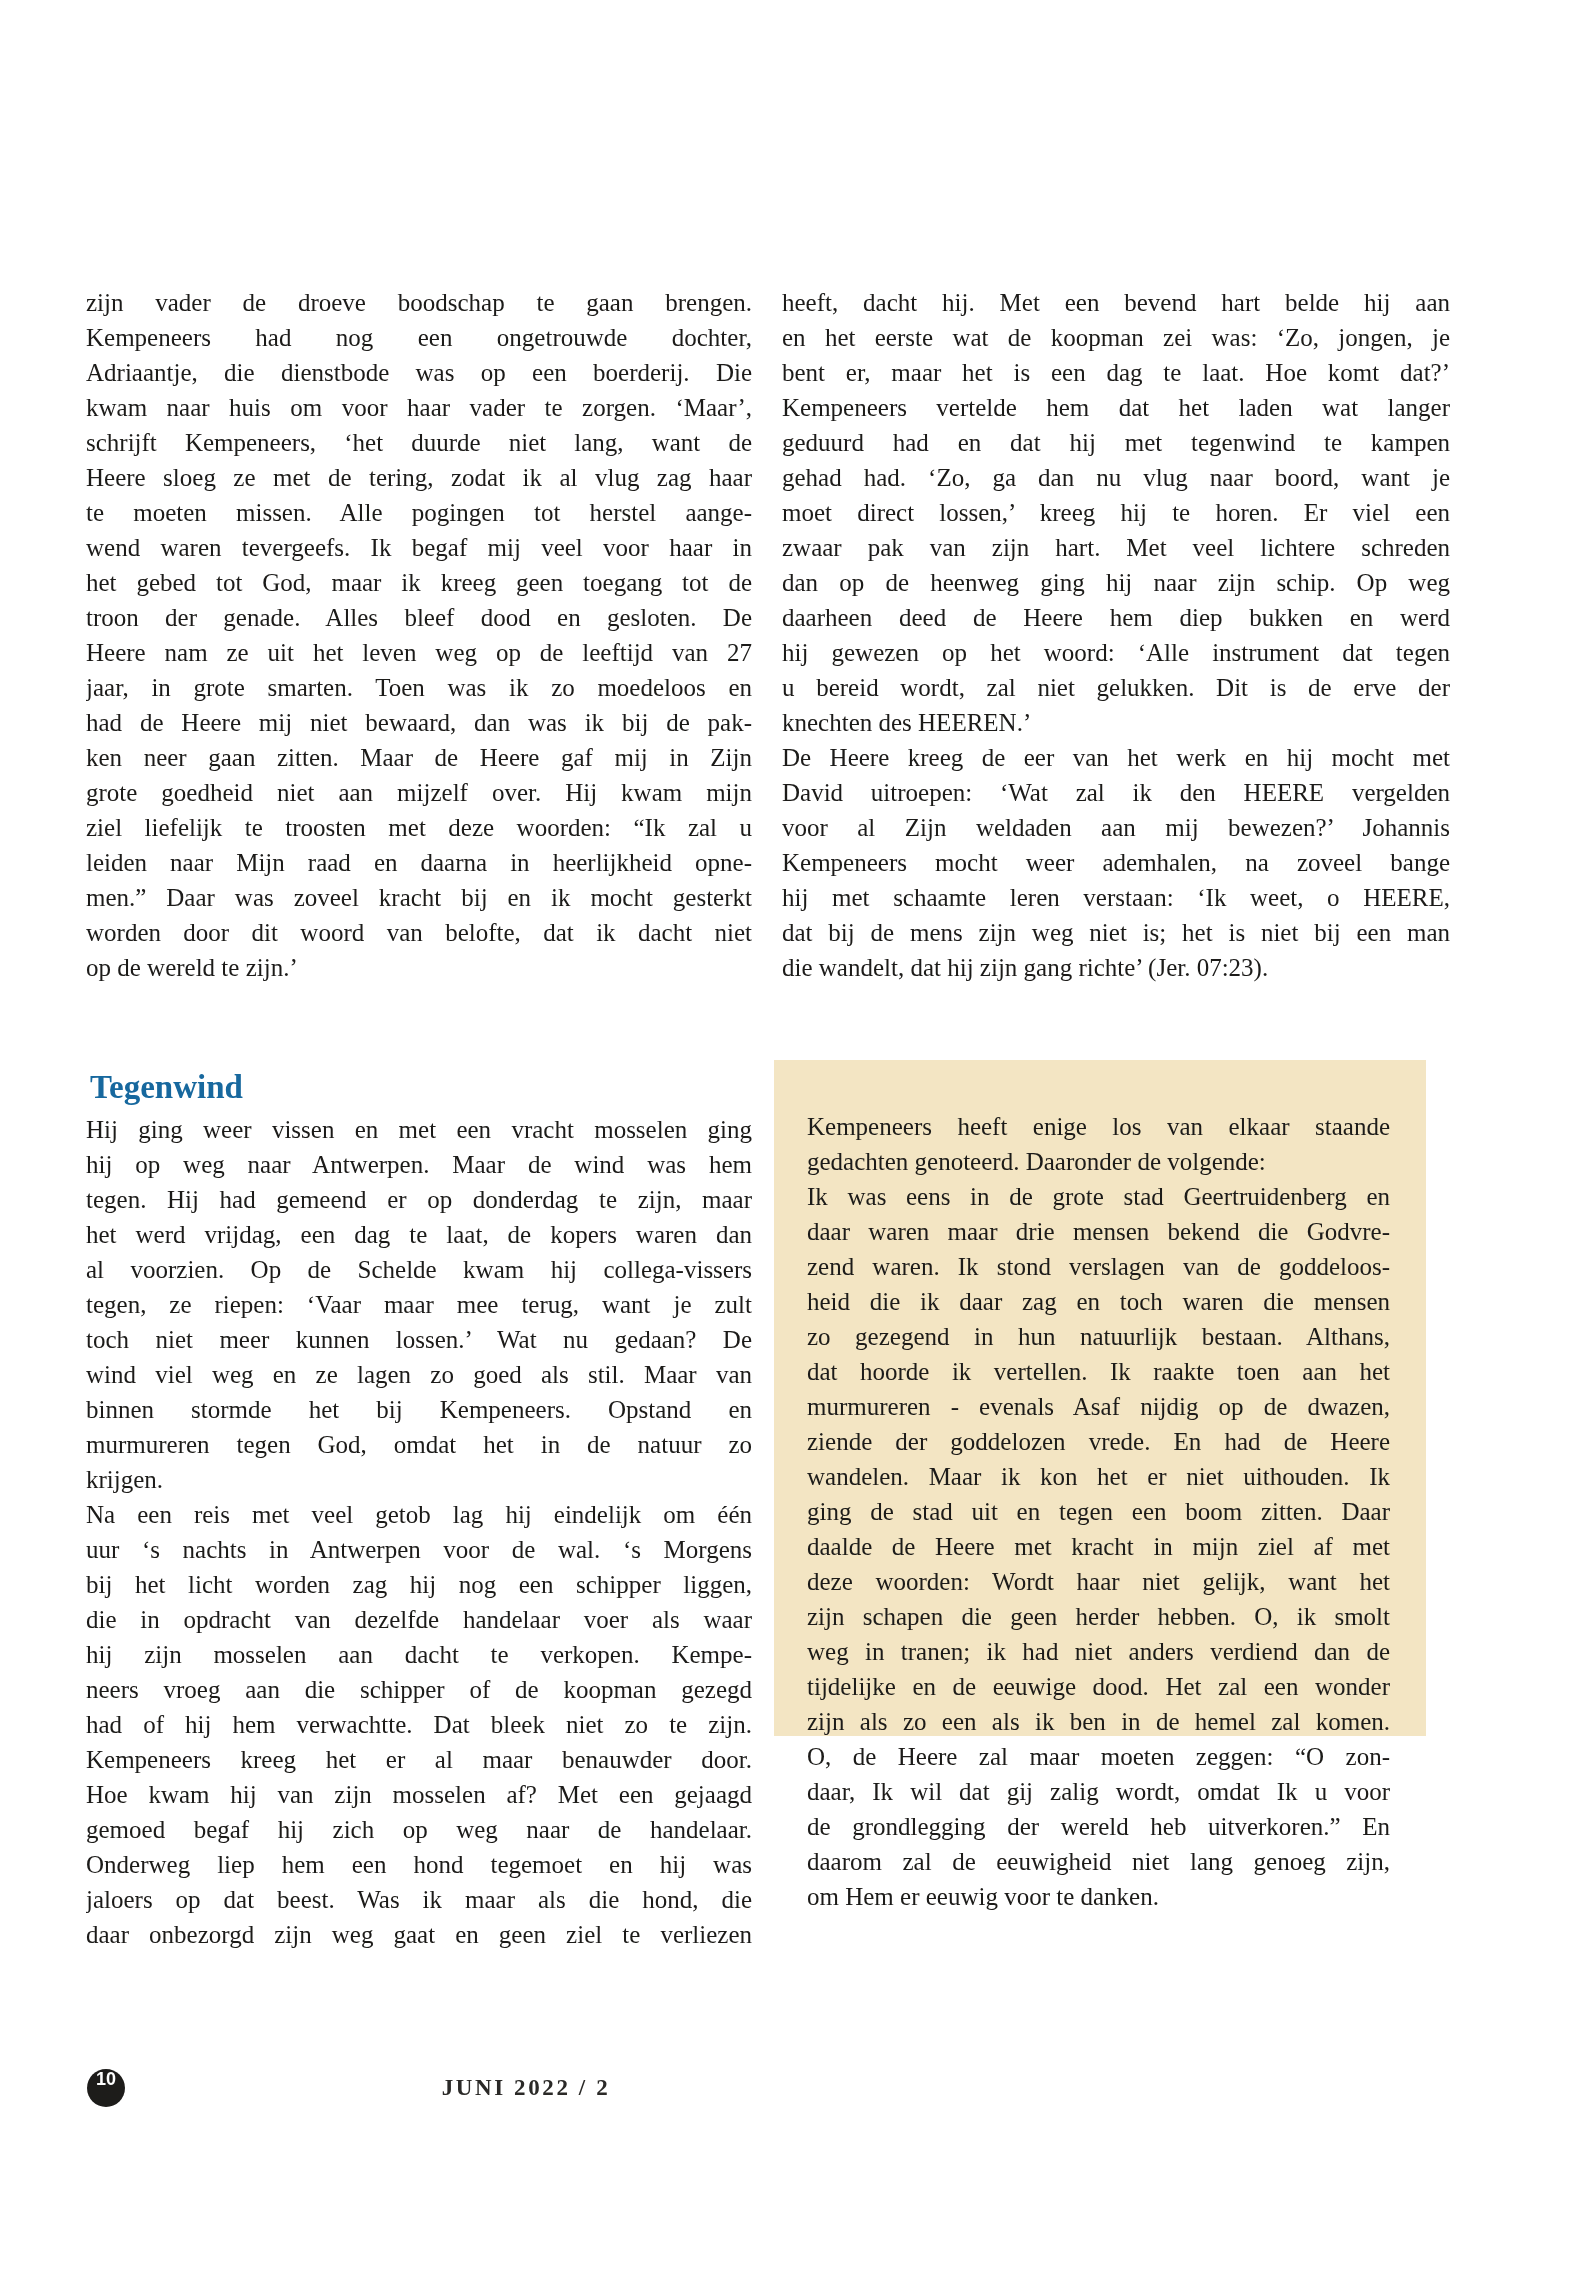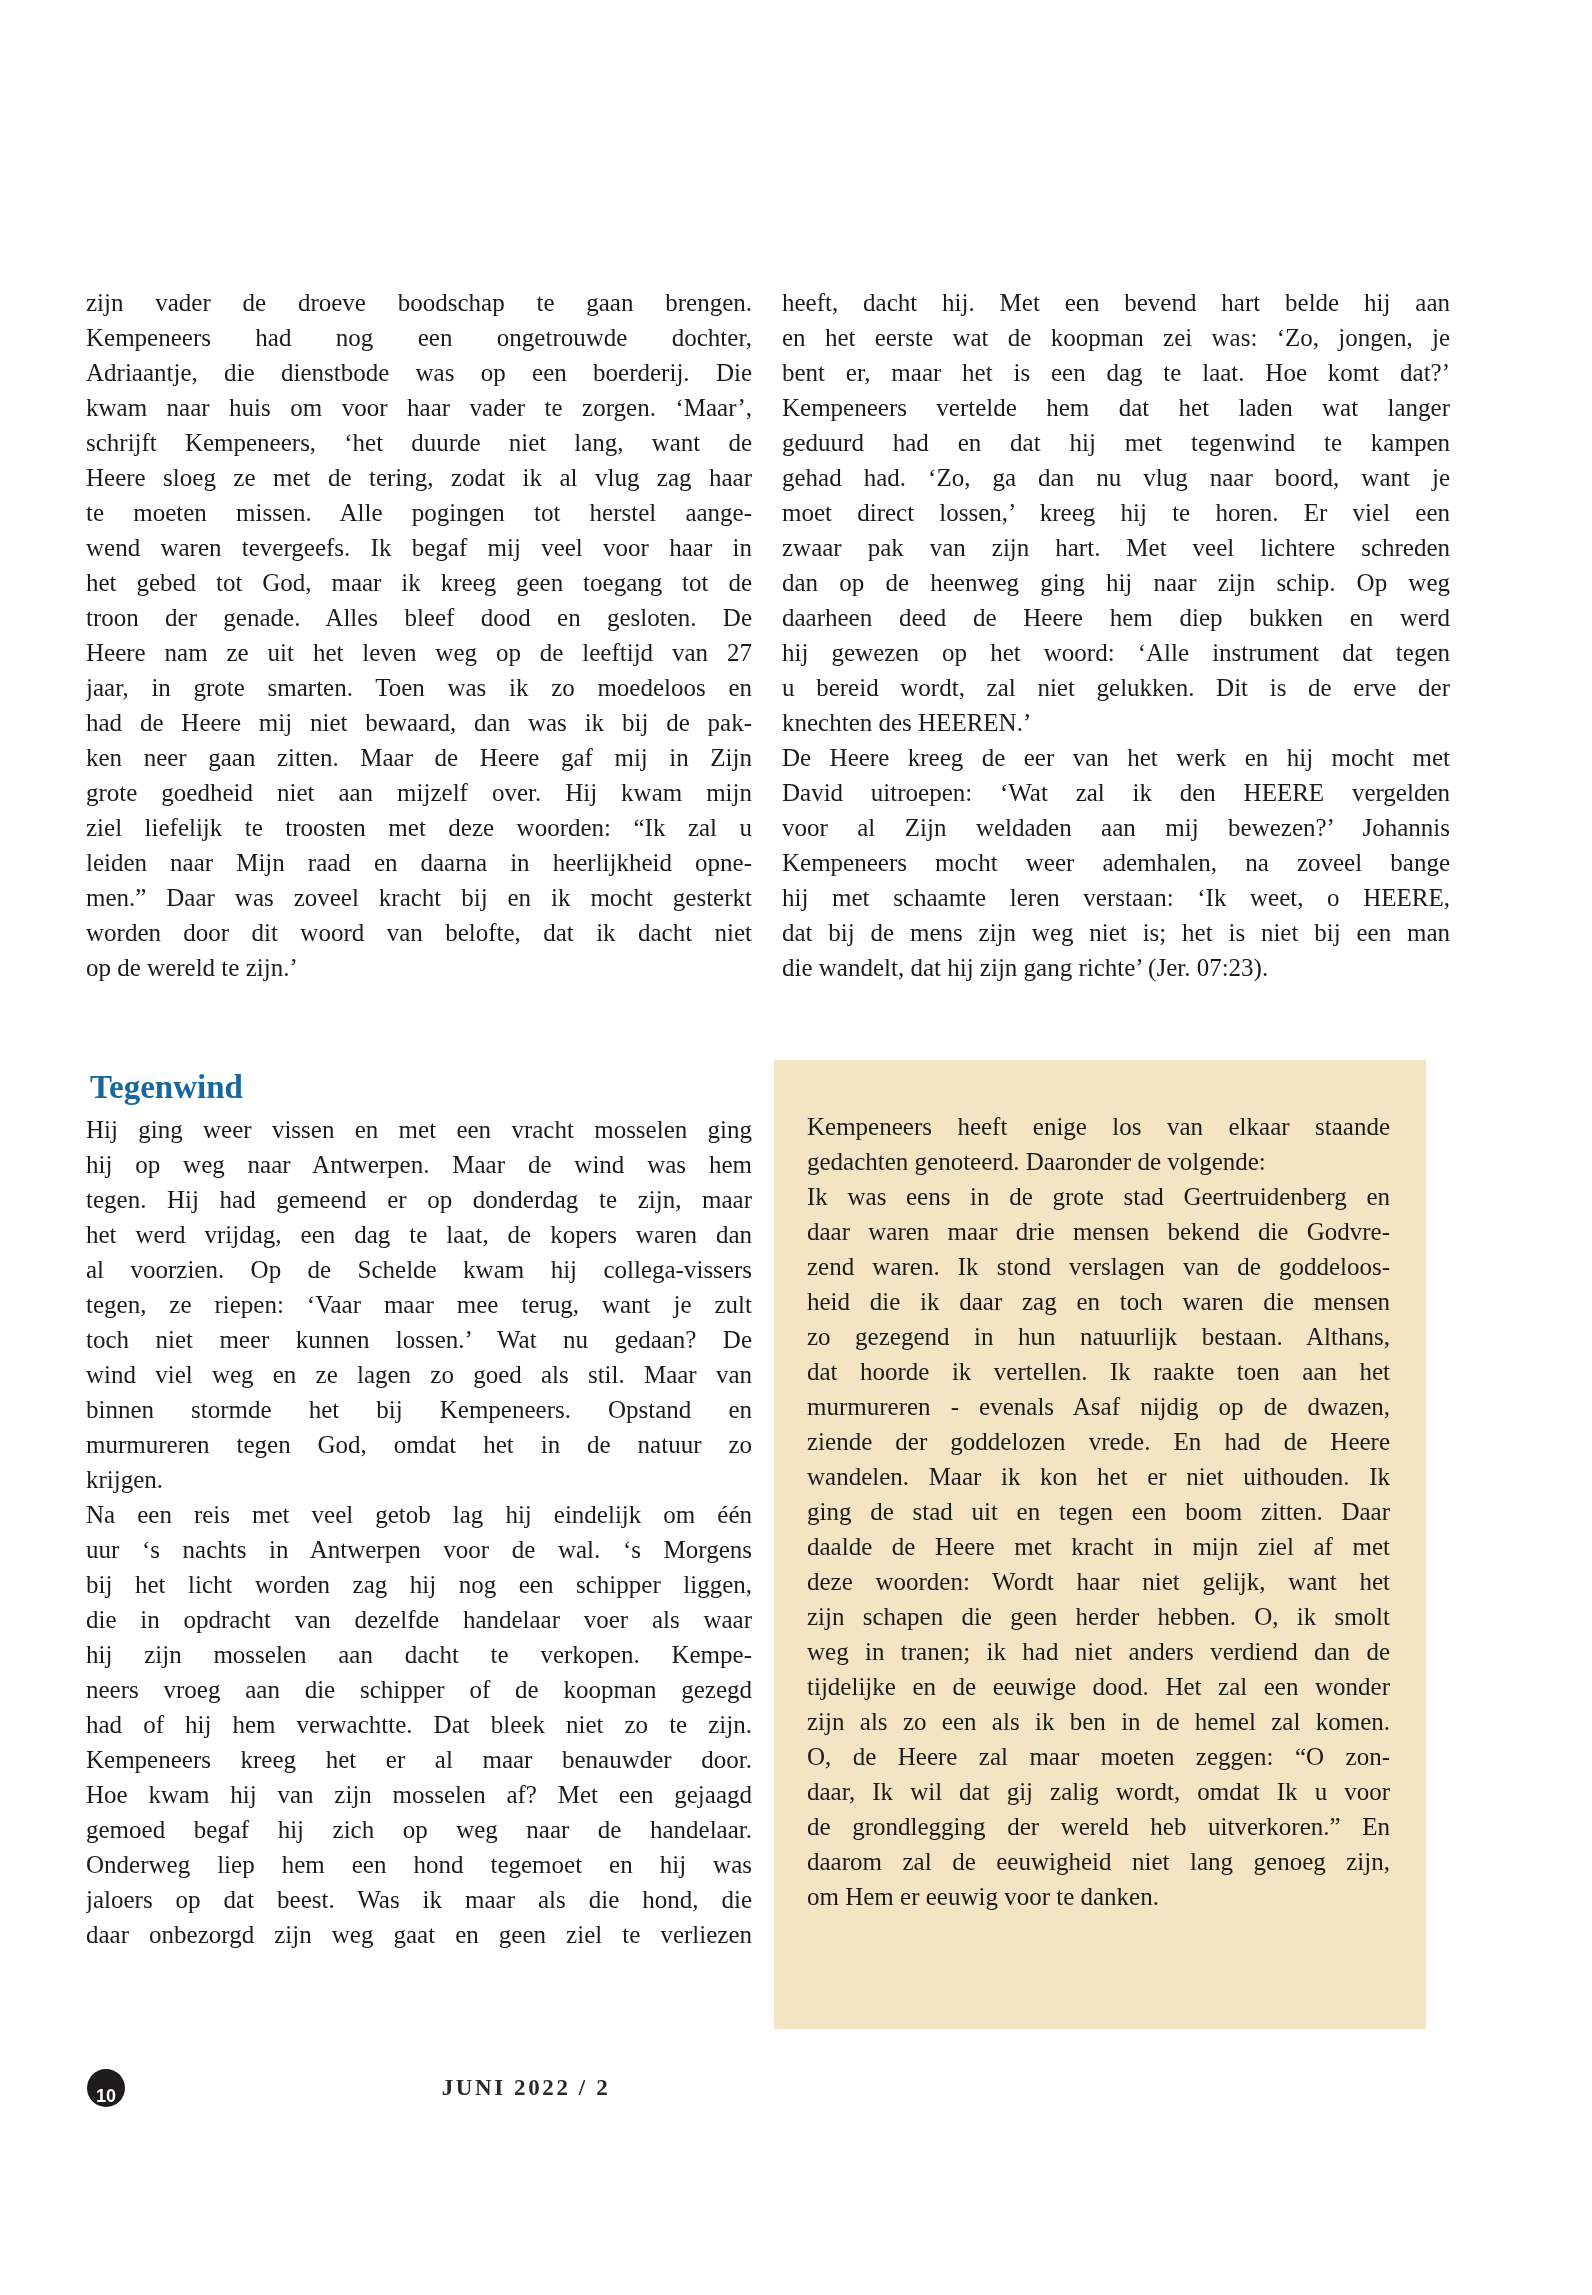--- a/index.html
+++ b/index.html
@@ -35,33 +35,33 @@
   }
   #left-par1{left:86px;top:285px;width:666px;}
   #left-heading{
     position:absolute;left:86px;top:1064px;width:666px;
     font-size:33px;font-weight:bold;color:var(--heading-blue);
     line-height:38px;
   }
   #left-par2{left:86px;top:1112px;width:666px;}
   #right-par1{left:782px;top:285px;width:668px;}
   #note-box{
-    position:absolute;left:774px;top:1060px;width:652px;height:969px;
+    position:absolute;left:774px;top:1060px;width:652px;height:676px;
     background:var(--box-beige);
     box-sizing:border-box;
     padding:49px 36px 0 33px;
   }
   #note-box .textblock-inner{
     font-size:25px;line-height:35px;color:var(--text-ink);
   }
   #page-badge{
     position:absolute;left:87px;top:2069px;width:38px;height:38px;
     border-radius:50%;
     background:var(--badge-ink);
-    display:flex;align-items:flex-end;justify-content:center;
+    display:flex;align-items:flex-start;justify-content:center;
     color:#ffffff;
     font-family:"Liberation Sans", sans-serif;
     font-size:18px;font-weight:bold;
   }
   #issue-label{
     position:absolute;left:431px;top:2075px;width:190px;
     text-align:center;
     font-size:23px;
     letter-spacing:2.6px;
     color:#2a2927;

